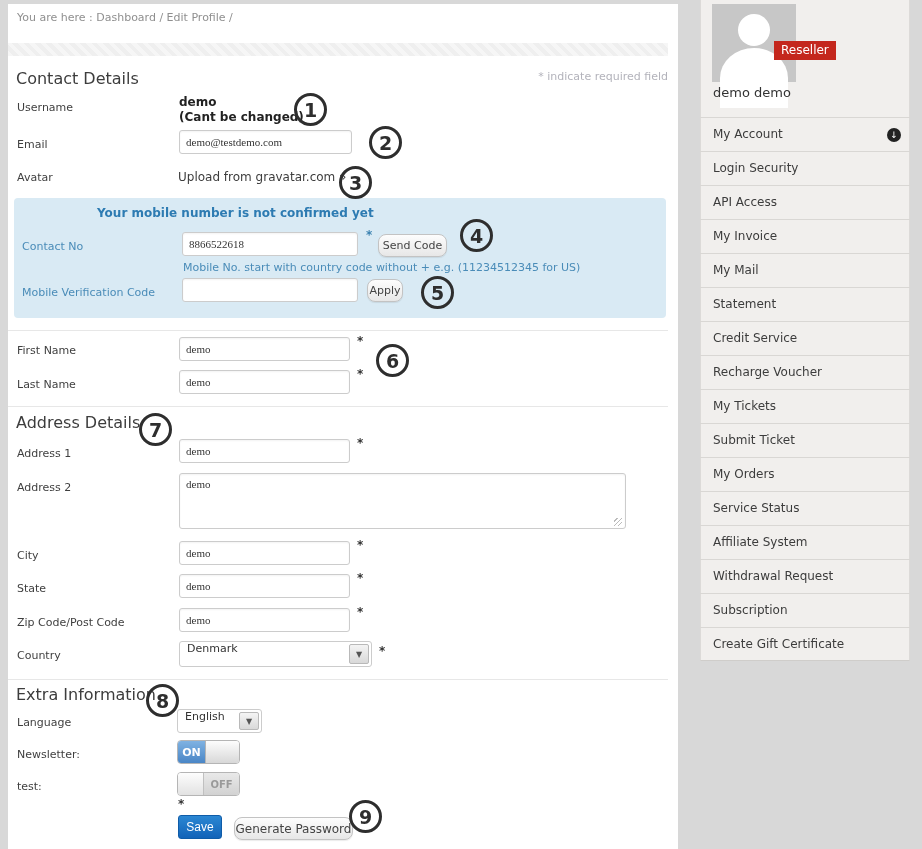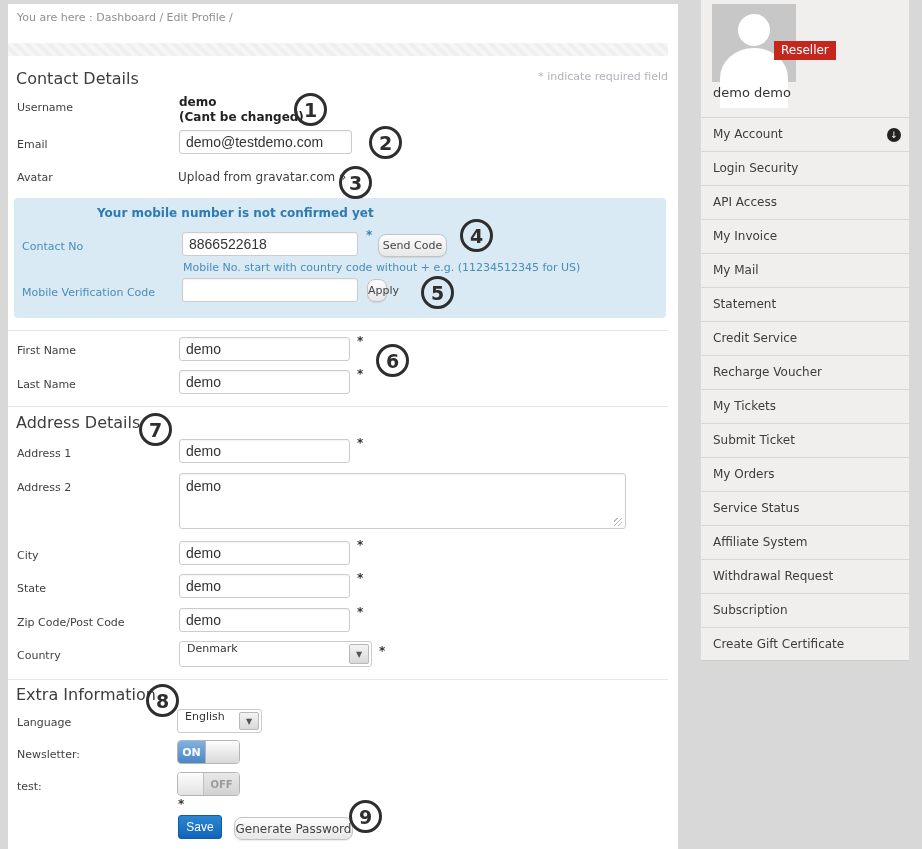--- a/index.html
+++ b/index.html
@@ -10,22 +10,22 @@
   
   .main-bg { left:8px; top:4px; width:670px; height:845px; background:#fff; }
   .breadcrumb { left:17px; top:11px; font-size:11px; color:#8f8f8f; }
   .stripe-bar { left:8px; top:43px; width:660px; height:13px;
     background:repeating-linear-gradient(45deg,#f6f6f6 0 4px,#efefef 4px 8px); }
   .section-heading { font-size:16px; color:#3d3d3d; }
   .required-note { top:70px; right:254px; font-size:11px; color:#b3b3bb; }
 
   .flabel { font-size:11px; color:#3f3f3f; }
   .fvalue-bold { font-size:12px; font-weight:bold; color:#222; }
-  .tinput { border:1px solid #ccc; border-radius:3px; background:#fff; font-family:Liberation Sans, sans-serif;
-    font-size:14px; color:#333; padding:0 6px; height:24px; box-shadow:inset 0 1px 2px rgba(0,0,0,.05); }
+  .tinput { border:1px solid #ccc; border-radius:3px; background:#fff; font-family:Liberation Serif, serif;
+    font-size:11px; color:#333; padding:0 6px; height:24px; box-shadow:inset 0 1px 2px rgba(0,0,0,.05); }
   .star { font-size:12px; color:#333; font-weight:bold; }
   .link-dark { font-size:12px; color:#3d3d3d; text-decoration:none; }
 
   
   .bluebox { left:14px; top:198px; width:652px; height:120px; background:#d9eaf4; border-radius:4px; }
   .bluebox .blabel { font-size:11px; color:#4a8cb8; }
   .bluebox .btitle { font-size:12px; font-weight:bold; color:#2d7bb2; }
   .bluebox .bhelper { font-size:11px; color:#4a8cb8; }
   .bluebox .bstar { font-size:12px; color:#3b82b0; font-weight:bold; }
 
@@ -102,21 +102,21 @@
 
 <div class="abs bluebox">
   <div class="abs btitle" style="left:83px;top:8px;">Your mobile number is not confirmed yet</div>
   <div class="abs blabel" style="left:8px;top:42px;">Contact No</div>
   <input class="abs tinput" style="left: 168px; top: 34px; width: 176px;" value="8866522618">
   <span class="abs bstar" style="left:352px;top:30px;">*</span>
   <button class="abs gray-btn" style="left:364px;top:36px;width:69px;height:23px;">Send Code</button>
   <div class="abs bhelper" style="left:169px;top:63px;">Mobile No. start with country code without + e.g. (11234512345 for US)</div>
   <div class="abs blabel" style="left:8px;top:88px;">Mobile Verification Code</div>
   <input class="abs tinput" style="left: 168px; top: 80px; width: 176px;" value="">
-  <button class="abs gray-btn" style="left:353px;top:81px;width:20px;height:23px;">Apply</button>
+  <button class="abs gray-btn" style="left:353px;top:81px;width:36px;height:23px;">Apply</button>
 </div>
 
 <div class="abs hr" style="top:330px;"></div>
 
 <div class="abs flabel" style="left:17px;top:344px;">First Name</div>
 <input class="abs tinput" style="left: 179px; top: 337px; width: 171px;" value="demo">
 <span class="abs star" style="left:357px;top:334px;">*</span>
 
 <div class="abs flabel" style="left:17px;top:378px;">Last Name</div>
 <input class="abs tinput" style="left: 179px; top: 370px; width: 171px;" value="demo">

